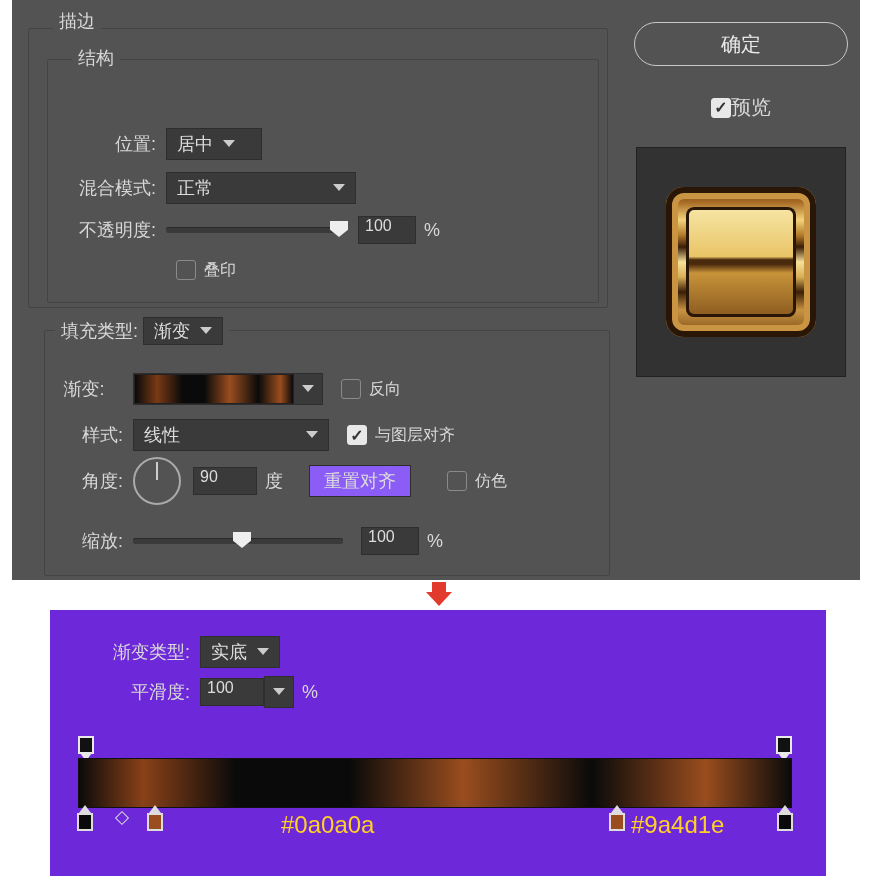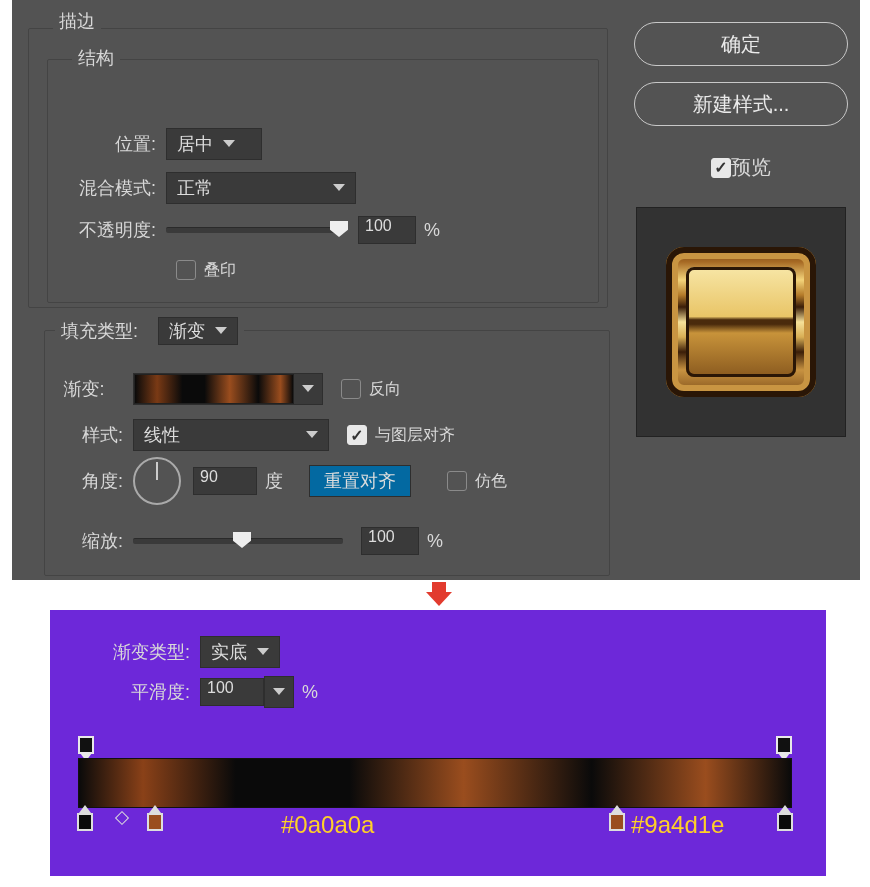--- a/index.html
+++ b/index.html
@@ -156,21 +156,21 @@
   .angle-dial::after {
     content: "";
     position: absolute;
     left: 50%; top: 3px;
     width: 2px; height: 18px;
     background: #ccc;
     transform: translateX(-50%);
   }
   .btn-small {
     height: 32px;
-    background: #0369a1;
+    background: #8b5cf6;
     border: 1px solid #2e2e2e;
     color: #ddd;
     padding: 0 14px;
     display: inline-flex; align-items: center;
     font-size: 18px;
   }
   
   .right-col {
     position: absolute;
     right: 10px; top: 22px;
@@ -327,21 +327,21 @@
       <div class="row" style="left:128px; top:192px;">
         <span class="checkbox"></span>
         <span style="margin-left:8px;">叠印</span>
       </div>
     </div>
   </div>
 
   <div class="fieldset fieldset-fill">
     <span class="legend" style="left:10px;">
       <span>填充类型:</span>
-      <span class="select" style="display:inline-flex; height:28px; margin-left:15px;">
+      <span class="select" style="display:inline-flex; height:28px; margin-left:0;">
         <span>渐变</span>
         <span class="chev"></span>
       </span>
     </span>
 
     <div class="row" style="left:0; top:40px;">
       <span class="label" style="width:78px;text-align:center;">渐变:</span>
       <div class="grad-wrap">
         <div class="grad-preview"></div>
         <span class="chev" style="margin-left:8px;"></span>
@@ -381,21 +381,20 @@
         <div class="thumb" style="left:100px;"></div>
       </div>
       <div style="width:18px;"></div>
       <div class="input-num">100</div>
       <span class="unit">%</span>
     </div>
   </div>
 
   <div class="right-col">
     <div class="pill-btn">确定</div>
-    <div class="pill-btn">新建样式...</div>
     <div class="preview-row">
       <span class="checkbox checked"></span>
       <span style="font-size:20px;">预览</span>
     </div>
     <div class="thumb-panel">
       <div class="gold-icon"></div>
     </div>
   </div>
 </div>
 

